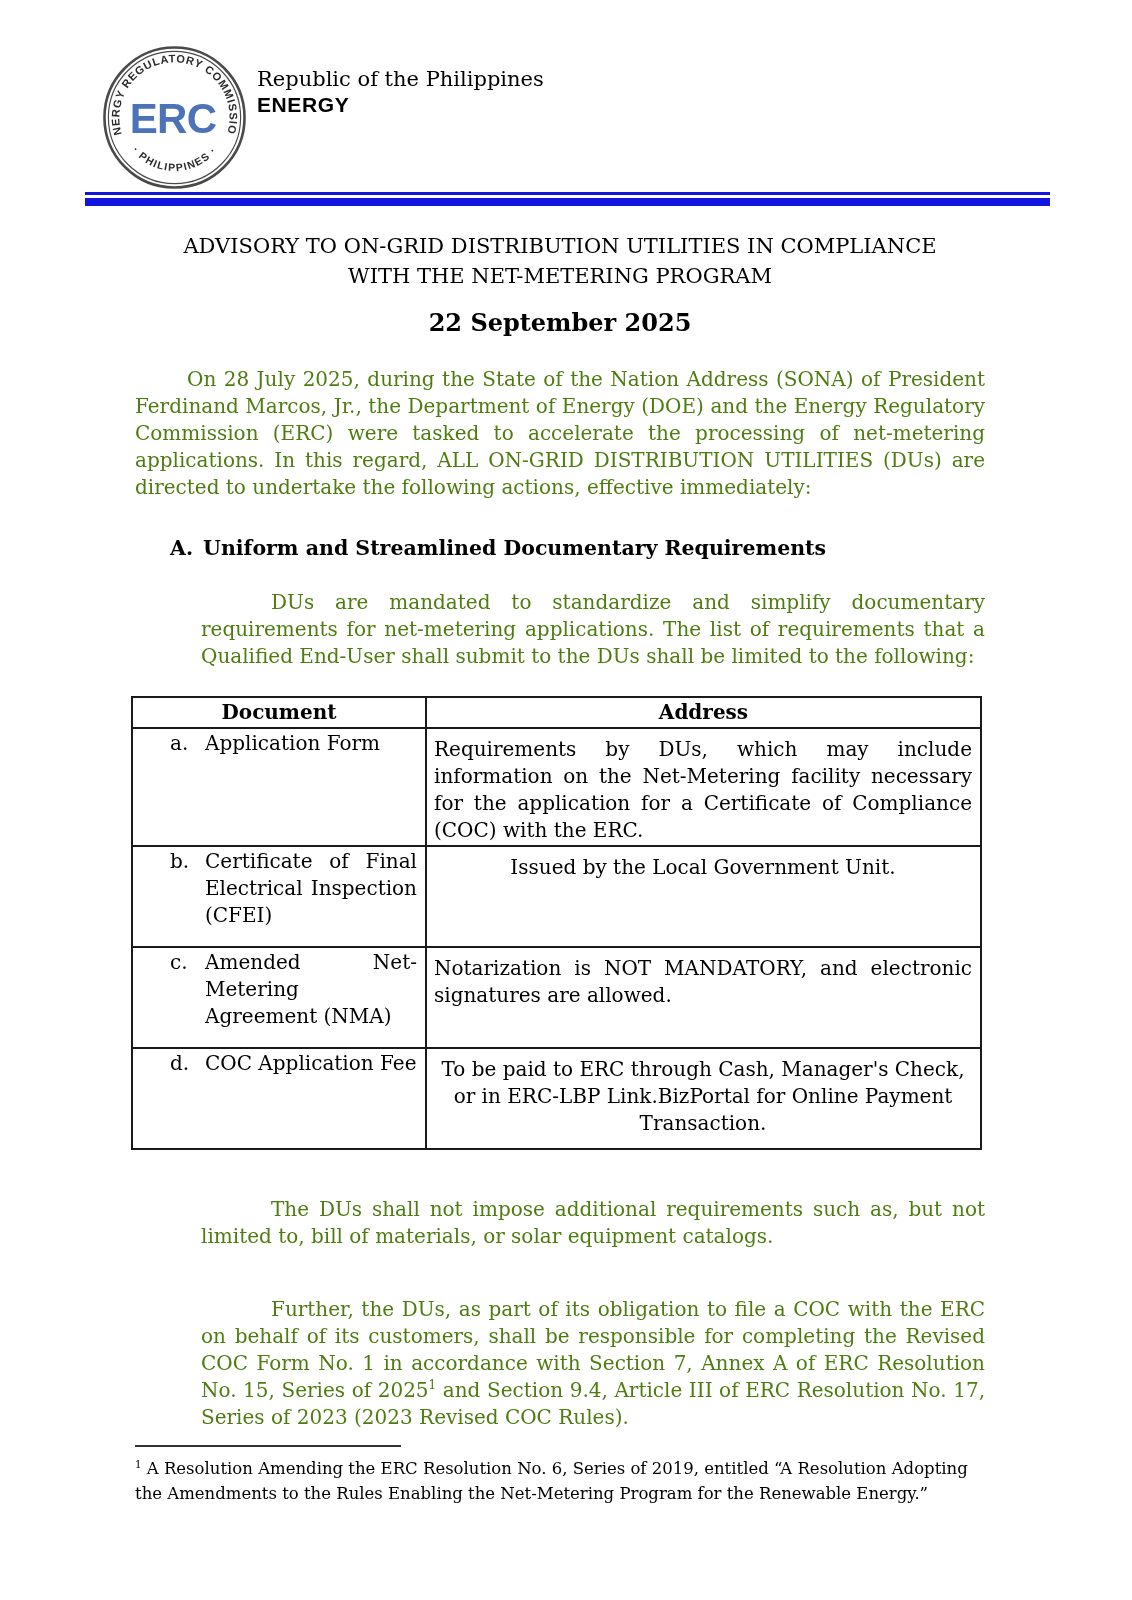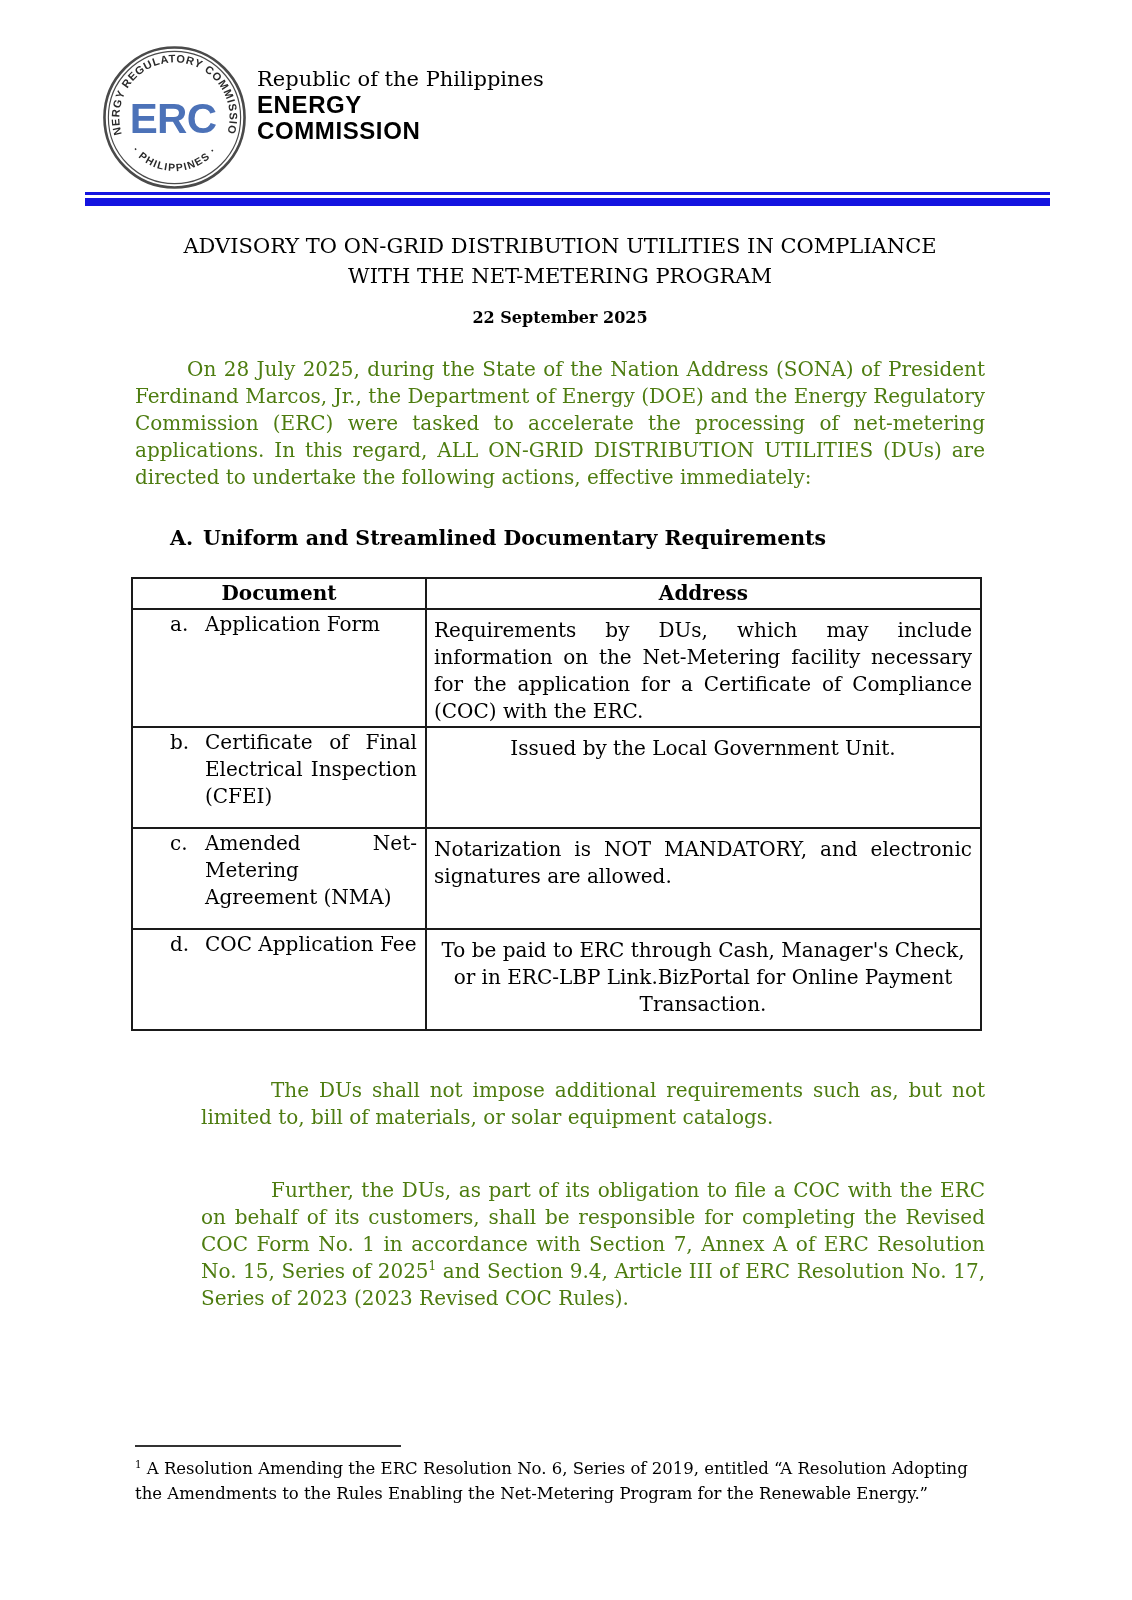--- a/index.html
+++ b/index.html
@@ -19,38 +19,38 @@
     color:var(--ink);
     overflow:hidden;
   }
   
   .letterhead{display:flex;align-items:flex-start;height:143px;}
   .seal{margin-left:-33px;flex:0 0 auto;}
   .agency{margin-left:10px;margin-top:21px;}
   .republic{font-size:21px;line-height:26px;color:#000;}
   .agency-bold{
     font-family:"Liberation Sans","DejaVu Sans",sans-serif;
-    font-weight:700;font-size:24px;line-height:26px;
+    font-weight:700;font-size:21px;line-height:26px;
     letter-spacing:.6px;color:#000;
   }
   .header-rule{
     margin-left:-50px;margin-right:-65px;margin-top:4px;
     height:14px;
     border-top:3px solid var(--rule-blue);
     border-bottom:8px solid var(--rule-blue);
     background:#ffffff;
   }
   
   .doc-title{
     margin-top:25px;text-align:center;
     font-weight:400;font-size:21px;line-height:30px;color:#000;
   }
   .doc-date{
     margin-top:17px;text-align:center;
-    font-weight:700;font-size:16px;color:#000;
+    font-weight:700;font-size:24px;color:#000;
   }
   
   .para{
     font-size:20px;line-height:27px;text-align:justify;color:#4d7c0f;
   }
   .para.intro{margin-top:29px;text-indent:52px;}
   .section-heading{
     margin-top:34px;display:flex;
     font-weight:700;font-size:20.5px;line-height:26px;color:#000;
     padding-left:35px;
@@ -109,40 +109,40 @@
         <textPath href="#sealTopArc" startOffset="50%" text-anchor="middle">ENERGY REGULATORY COMMISSION</textPath>
       </text>
       <text font-family="Liberation Sans, DejaVu Sans, sans-serif" font-size="7.2" font-weight="700" letter-spacing="0.9" fill="#2a2a2a">
         <textPath href="#sealBottomArc" startOffset="50%" text-anchor="middle">· PHILIPPINES ·</textPath>
       </text>
       <text x="49" y="60.5" text-anchor="middle" font-family="Liberation Sans, DejaVu Sans, sans-serif" font-size="29" font-weight="900" letter-spacing="-0.5" fill="var(--erc-blue)">ERC</text>
     </svg>
     <div class="agency">
       <div class="republic">Republic of the Philippines</div>
       <div class="agency-bold">ENERGY</div>
-      <div class="agency-bold">COMMISSION</div>
     </div>
   </div>
 
   <div class="header-rule"></div>
 
   <div class="doc-title">
     <div>ADVISORY TO ON-GRID DISTRIBUTION UTILITIES IN COMPLIANCE</div>
     <div>WITH THE NET-METERING PROGRAM</div>
   </div>
 
   <div class="doc-date">22 September 2025</div>
 
   <p class="para intro">On 28 July 2025, during the State of the Nation Address (SONA) of President Ferdinand Marcos, Jr., the Department of Energy (DOE) and the Energy Regulatory Commission (ERC) were tasked to accelerate the processing of net-metering applications. In this regard, ALL ON-GRID DISTRIBUTION UTILITIES (DUs) are directed to undertake the following actions, effective immediately:</p>
 
   <div class="section-heading">
     <span class="letter">A.</span>
     <span>Uniform and Streamlined Documentary Requirements</span>
   </div>
 
+  <p class="para indented">DUs are mandated to standardize and simplify documentary requirements for net-metering applications. The list of requirements that a Qualified End-User shall submit to the DUs shall be limited to the following:</p>
 
   <table class="req">
     <colgroup>
         <col class="c-doc">
         <col>
       </colgroup>
     <tbody>
         <tr>
       <th>Document</th>
       <th>Address</th>

